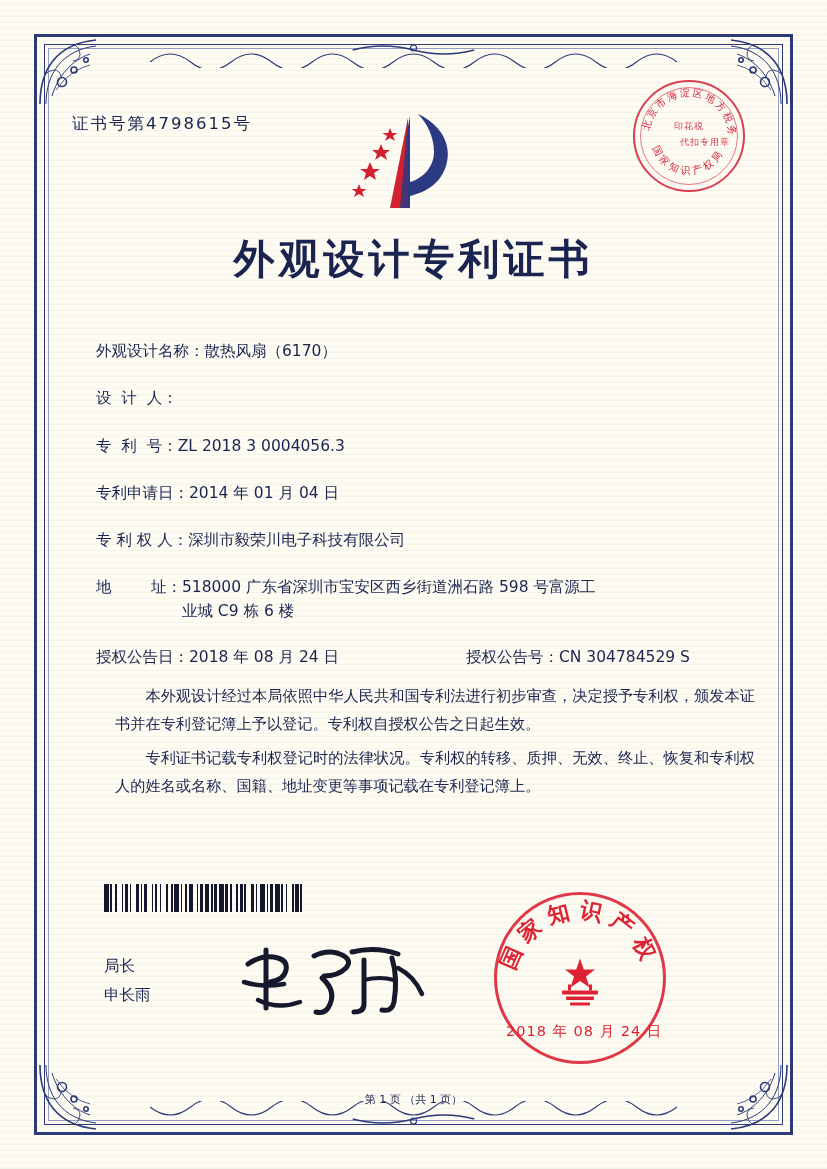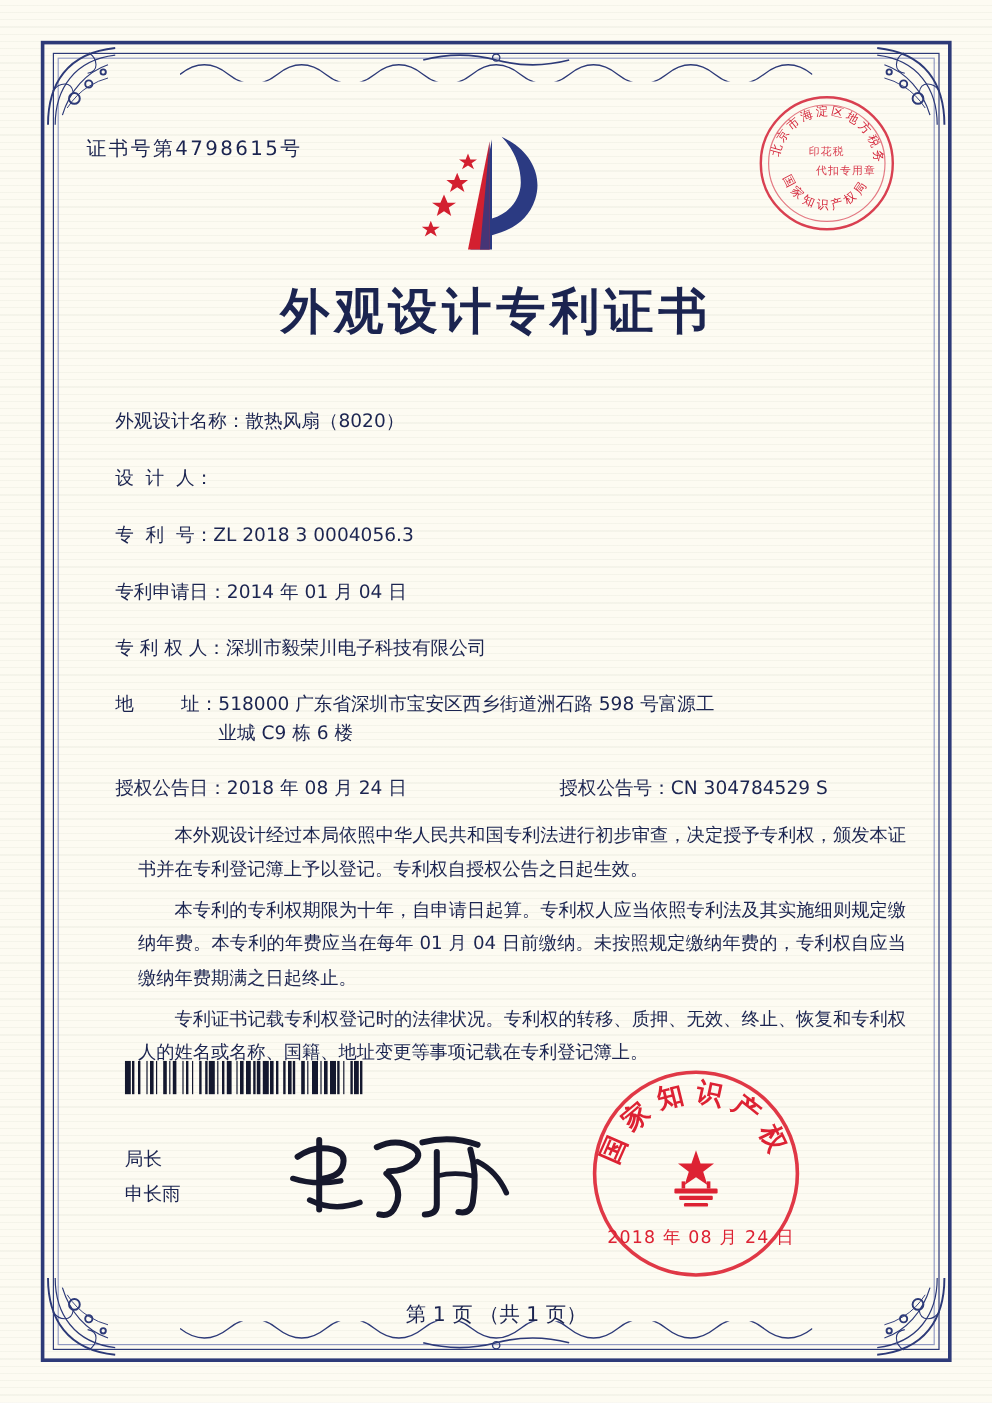--- a/index.html
+++ b/index.html
@@ -279,21 +279,21 @@
     letter-spacing: 1px;
     font-family: "DejaVu Sans", "Liberation Sans", sans-serif;
   }
 
   
   .footer {
     position: absolute;
     left: 0; right: 0;
     bottom: 62px;
     text-align: center;
-    font-size: 17px;
+    font-size: 11px;
     color: #1b2450;
     font-family: "DejaVu Sans", "Liberation Sans", sans-serif;
   }
 </style>
 </head>
 <body>
 
 <div class="page">
 
   <div class="frame-outer"></div>
@@ -404,21 +404,21 @@
     </div>
     <div class="ctext l1">印花税</div>
     <div class="ctext l2">代扣专用章</div>
   </div>
 
   <div class="title">外观设计专利证书</div>
 
   <div class="fields">
     <div class="field-row">
       <span class="field-label">外观设计名称：</span>
-      <span class="field-value">散热风扇（8020）</span>
+      <span class="field-value">散热风扇（6170）</span>
     </div>
     <div class="field-row">
       <span class="field-label">设  计  人：</span>
     </div>
     <div class="field-row">
       <span class="field-label">专  利  号：</span>
       <span class="field-value">ZL 2018 3 0004056.3</span>
     </div>
     <div class="field-row">
       <span class="field-label">专利申请日：</span>
@@ -438,21 +438,20 @@
         <span class="field-label">授权公告日：</span><span class="field-value">2018 年 08 月 24 日</span>
       </div>
       <div class="grant-right">
         <span class="field-label">授权公告号：</span><span class="field-value">CN 304784529 S</span>
       </div>
     </div>
   </div>
 
   <div class="body-text">
     <p>本外观设计经过本局依照中华人民共和国专利法进行初步审查，决定授予专利权，颁发本证书并在专利登记簿上予以登记。专利权自授权公告之日起生效。</p>
-    <p>本专利的专利权期限为十年，自申请日起算。专利权人应当依照专利法及其实施细则规定缴纳年费。本专利的年费应当在每年 01 月 04 日前缴纳。未按照规定缴纳年费的，专利权自应当缴纳年费期满之日起终止。</p>
     <p>专利证书记载专利权登记时的法律状况。专利权的转移、质押、无效、终止、恢复和专利权人的姓名或名称、国籍、地址变更等事项记载在专利登记簿上。</p>
   </div>
 
   <div class="barcode" id="barcode">
       <i style="width:4.800000000000001px"></i>
       <i style="width:1.6px;background:transparent"></i>
       <i style="width:1.6px"></i>
       <i style="width:3.2px;background:transparent"></i>
       <i style="width:1.6px"></i>
       <i style="width:4.800000000000001px;background:transparent"></i>

